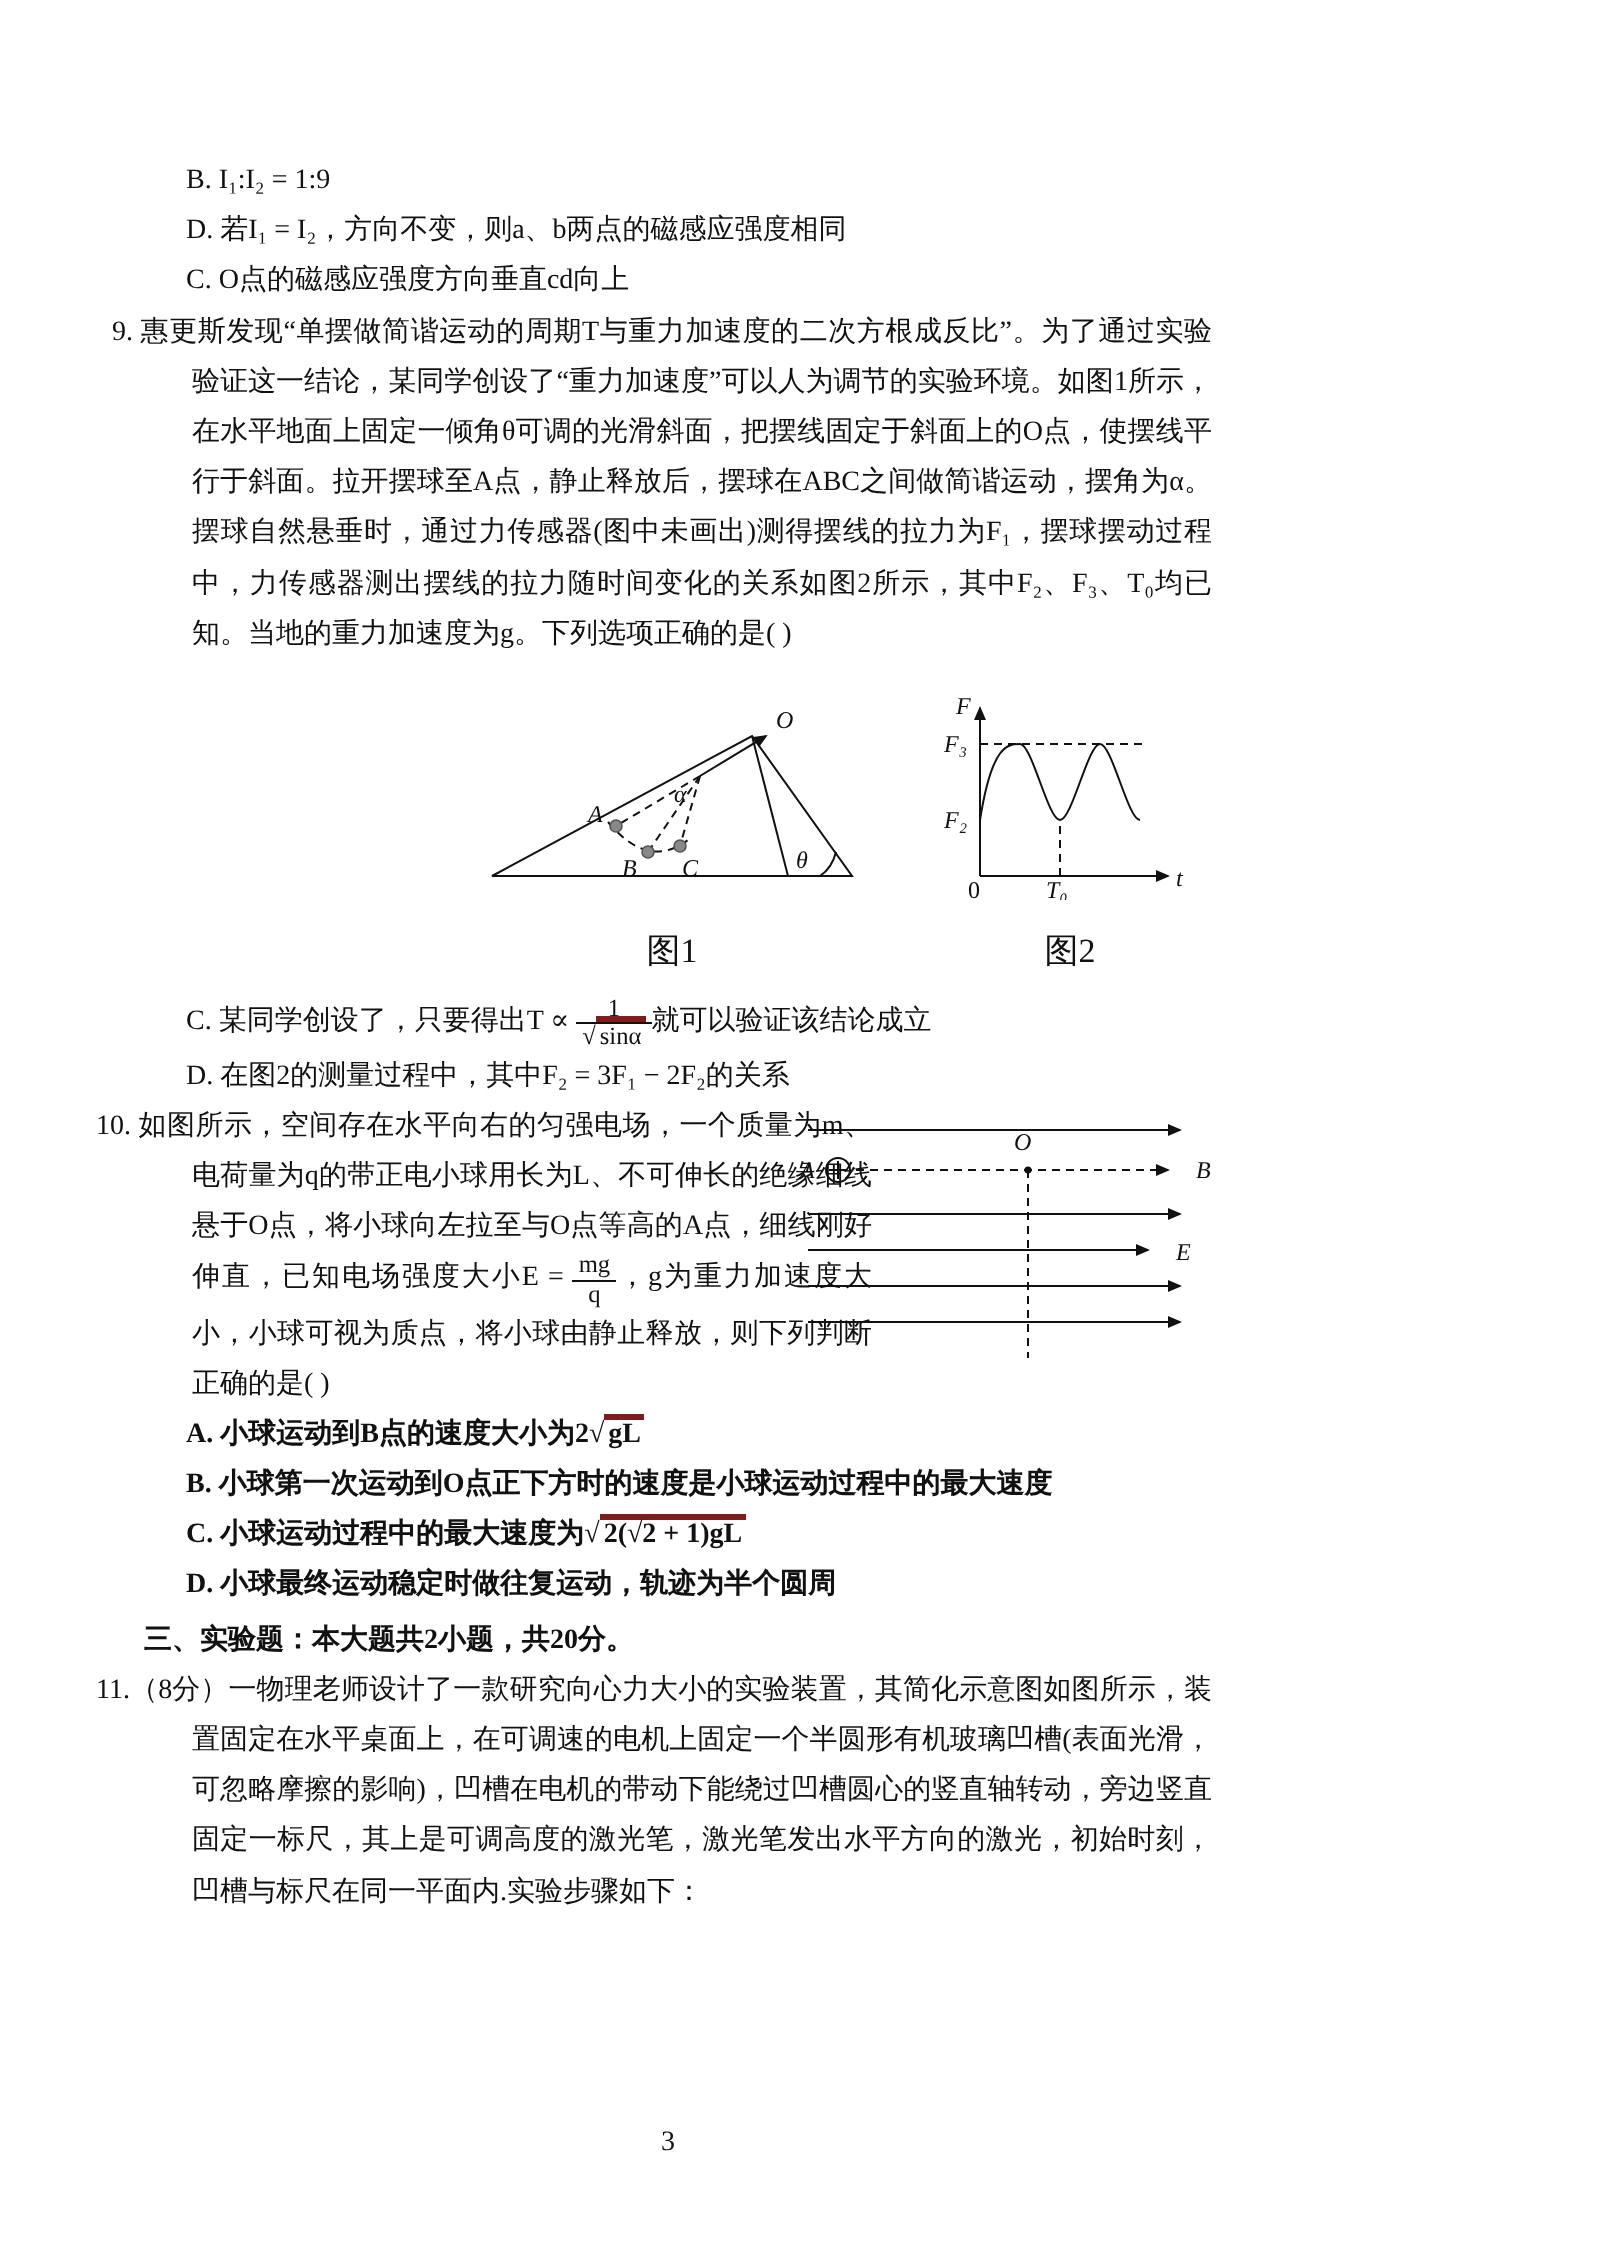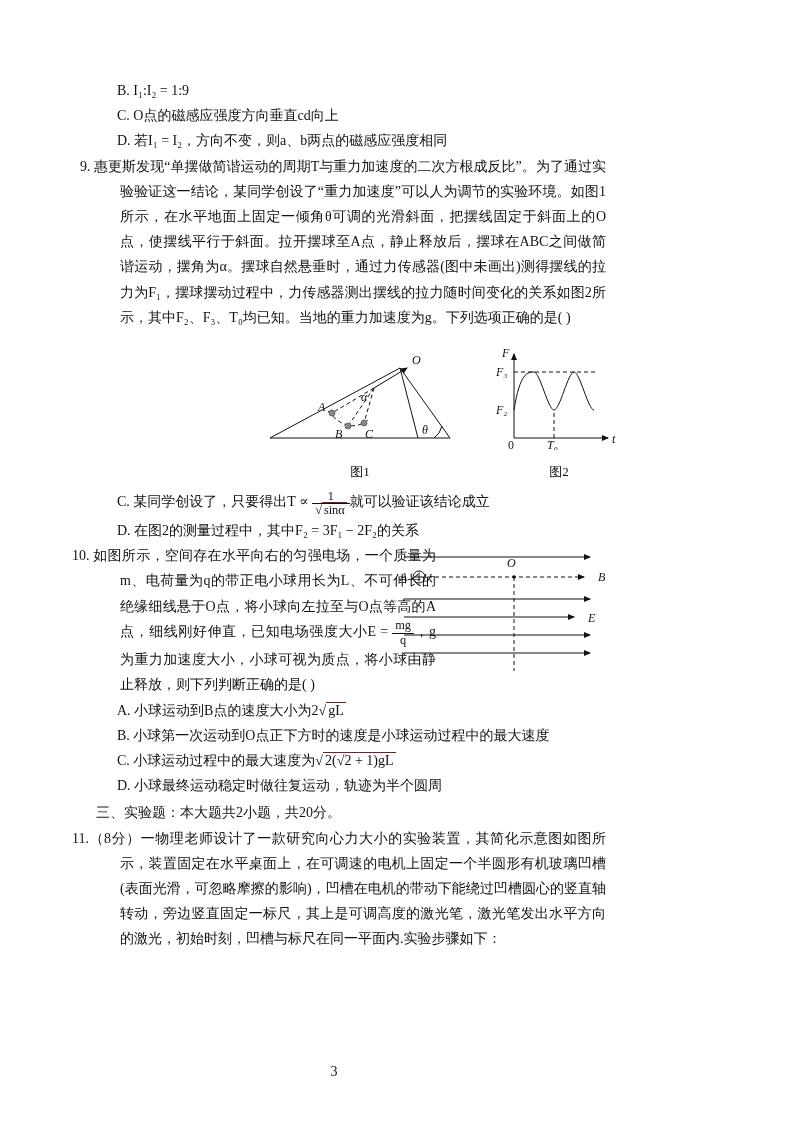--- a/index.html
+++ b/index.html
@@ -1,55 +1,55 @@
 <!DOCTYPE html>
 <html><head>
 <meta charset="utf-8">
 <style>
   * { box-sizing: border-box; margin: 0; padding: 0; }
   body { background: #fff; }
   .page {
     width: 668px; height: 1130px;
-    padding: 78px 62px 0 96px;
+    padding: 78px 62px 0 72px;
     position: relative; overflow: hidden;
     background: #fff; color: #111;
     font-family: "Liberation Serif", "DejaVu Serif", serif;
     font-size: 14px; line-height: 1.8;
     text-align: justify;
   }
   .opt-list { margin-left: 21px; }
   .opt { text-align: left; }
   .question { padding-left: 24px; text-indent: -40px; }
   .question-wide { padding-left: 24px; text-indent: -48px; }
   .figrow { display: flex; align-items: flex-end; gap: 40px; margin: 8px 0 6px 168px; text-indent: 0; }
   .figbox { text-align: center; }
-  .fig-caption { margin-top: 2px; font-size: 13px; text-align: center; }
+  .fig-caption { margin-top: 2px; font-size: 17px; text-align: center; }
   .q10fig { float: right; margin: 4px -14px 6px 10px; }
-  .q10opts { clear: right; }
-  .sec-head { font-weight: normal; margin-top: 2px; }
+  .q10opts { clear: right; font-weight: bold; }
+  .sec-head { font-weight: bold; margin-top: 2px; }
   .footer { position: absolute; left: 0; right: 0; bottom: 46px; text-align: center; font-size: 14px; }
   .frac { display: inline-block; text-align: center; vertical-align: -0.65em; line-height: 1.1; font-size: 0.88em; text-indent: 0; }
   .frac .fnum { display: block; border-bottom: 1px solid #111; padding: 0 3px; }
   .frac .fden { display: block; padding: 0 3px; }
-  .radicand { border-top: 1px solid #7f1d1d; padding: 0 2px; }
+  .radicand { border-top: 3px solid #7f1d1d; padding: 0 2px; }
   .sqrt { white-space: nowrap; }
   svg .ln { stroke: #111; stroke-width: 1; fill: none; }
   svg .dash { stroke: #111; stroke-width: 1; fill: none; stroke-dasharray: 4 3; }
   svg text { font-size: 12px; font-style: italic; font-family: "Liberation Serif", "DejaVu Serif", serif; fill: #111; }
   svg .ball { fill: #888; stroke: #555; stroke-width: 0.8; }
 </style>
 </head>
 <body>
 
 <div class="page">
 
   <div class="opt-list">
     <div class="opt">B. I₁:I₂ = 1:9</div>
+    <div class="opt">D. 若I₁ = I₂，方向不变，则a、b两点的磁感应强度相同</div>
     <div class="opt">C. O点的磁感应强度方向垂直cd向上</div>
-    <div class="opt">D. 若I₁ = I₂，方向不变，则a、b两点的磁感应强度相同</div>
   </div>
 
   <div class="question">
     <span>9. 惠更斯发现“单摆做简谐运动的周期T与重力加速度的二次方根成反比”。为了通过实验验证这一结论，某同学创设了“重力加速度”可以人为调节的实验环境。如图1所示，在水平地面上固定一倾角θ可调的光滑斜面，把摆线固定于斜面上的O点，使摆线平行于斜面。拉开摆球至A点，静止释放后，摆球在ABC之间做简谐运动，摆角为α。摆球自然悬垂时，通过力传感器(图中未画出)测得摆线的拉力为F₁，摆球摆动过程中，力传感器测出摆线的拉力随时间变化的关系如图2所示，其中F₂、F₃、T₀均已知。当地的重力加速度为g。下列选项正确的是( )</span>
   </div>
 
   <div class="figrow">
     <div class="figbox">
       <svg width="192" height="112" viewBox="0 0 192 112">
         <defs>

